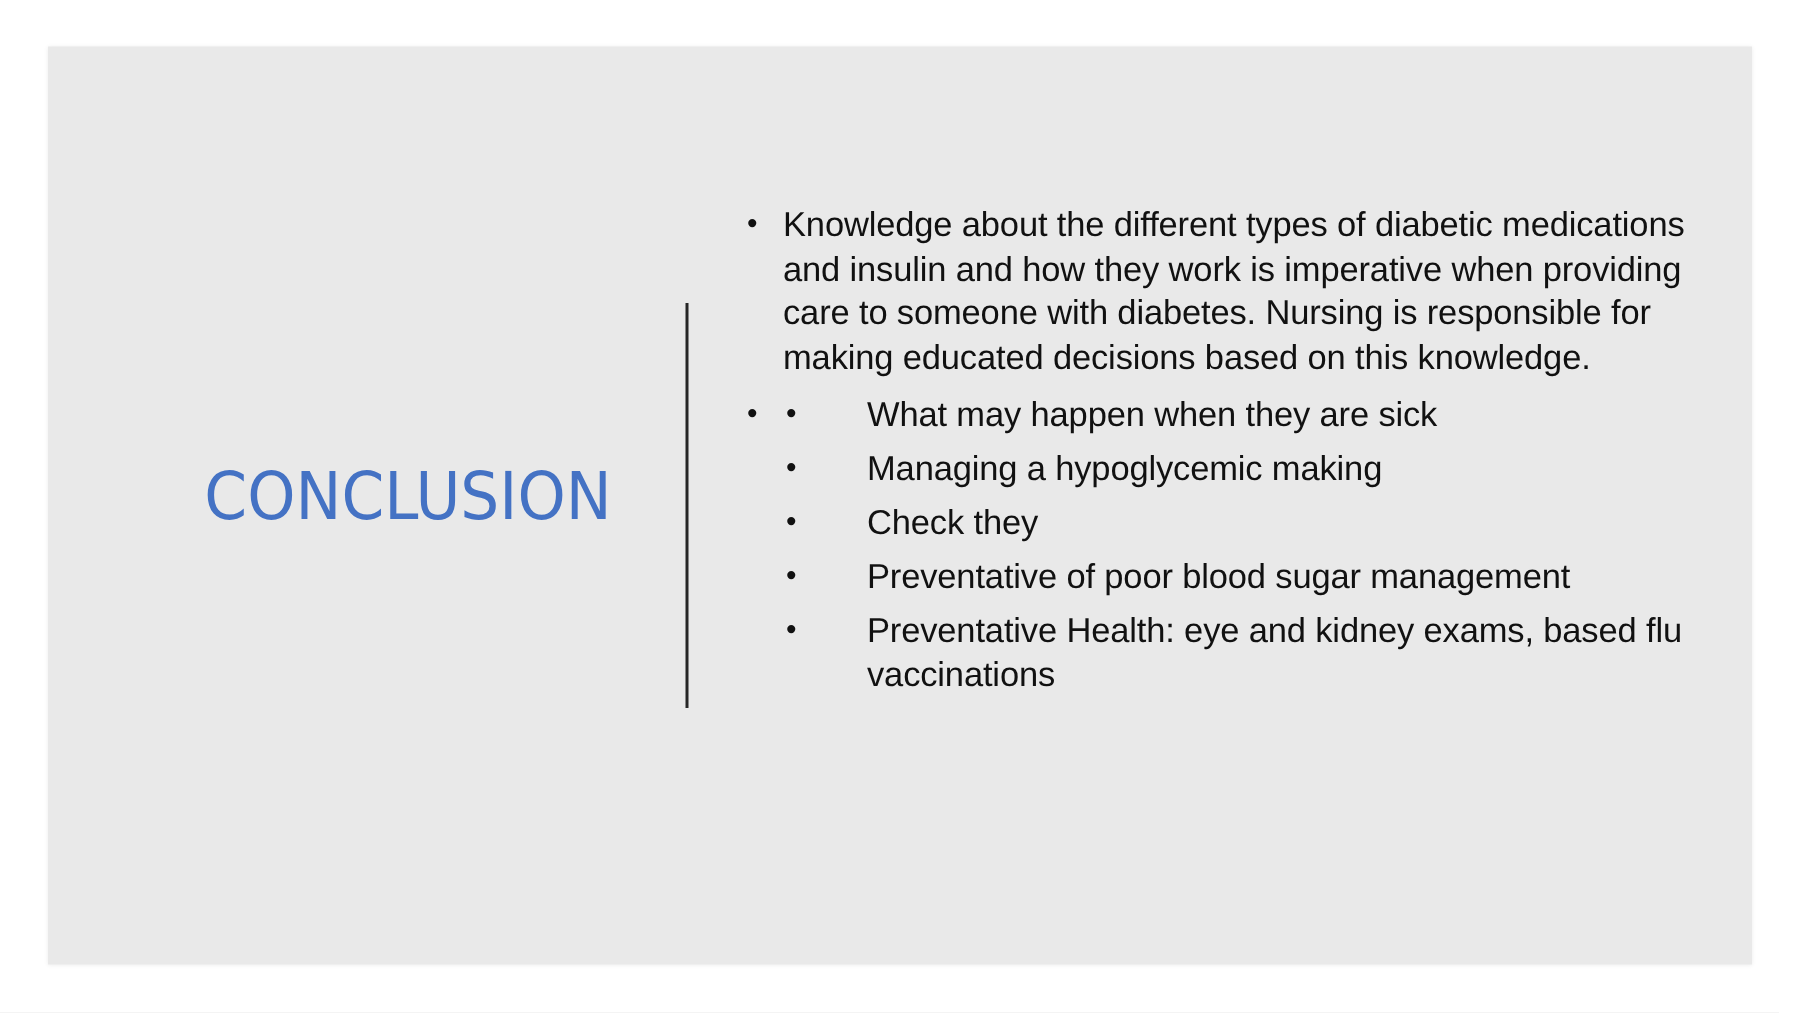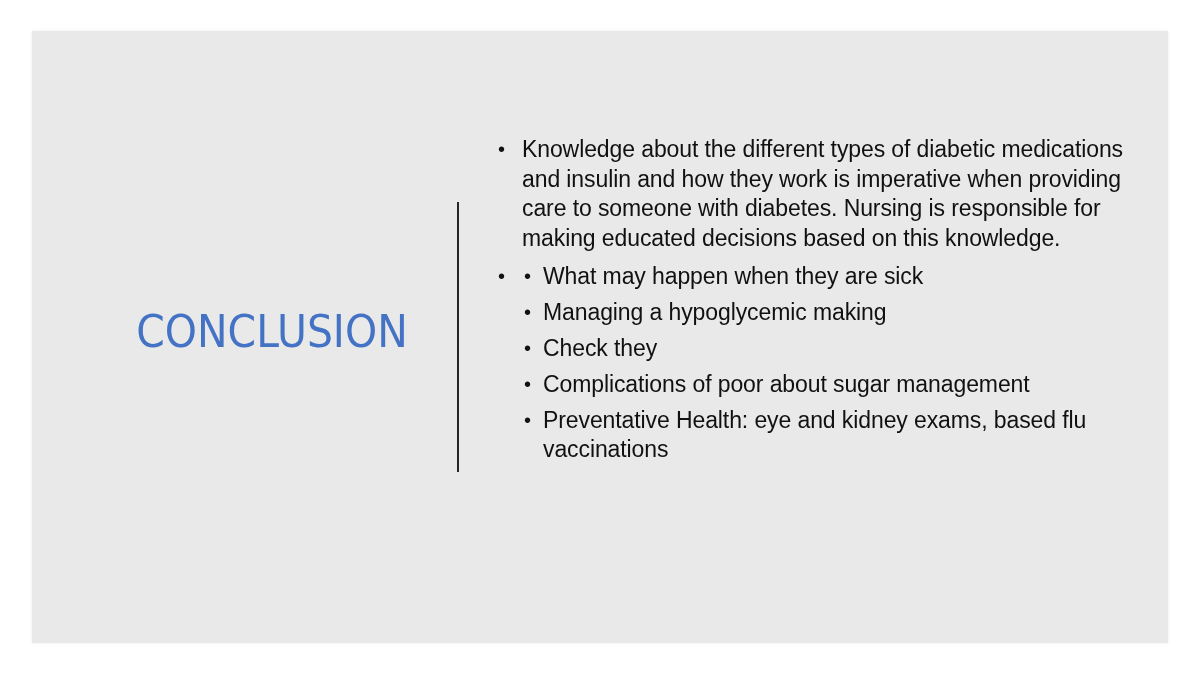--- a/index.html
+++ b/index.html
@@ -40,21 +40,21 @@
       position: absolute; left: 0; top: 0; font-size: 20px;
     }
     .l2 { margin-top: 5px; }
     .l2 > li {
       position: relative; padding-left: 45px; margin-left: 24px;
       font-size: 23px; line-height: 29px; margin-bottom: 7px; margin-left: 0;
     }
     .l2 > li > .bul {
       position: absolute; left: 26px; top: 0; font-size: 20px;
     }
-    .l2 > li .txt { display: block; padding-left: 0; }
+    .l2 > li .txt { display: block; padding-left: 0; margin-left: 35px; }
   </style>
 </head>
 <body>
 
 <div class="slide">
   <div class="title">CONCLUSION</div>
   <div class="divider"></div>
   <div class="content">
     <ul class="l1">
       <li>
@@ -71,21 +71,21 @@
           <li>
             <span class="bul">•</span>
             <span class="txt">Managing a hypoglycemic making</span>
           </li>
           <li>
             <span class="bul">•</span>
             <span class="txt">Check they</span>
           </li>
           <li>
             <span class="bul">•</span>
-            <span class="txt">Complications of poor about sugar management</span>
+            <span class="txt">Preventative of poor blood sugar management</span>
           </li>
           <li>
             <span class="bul">•</span>
             <span class="txt">Preventative Health: eye and kidney exams, based flu vaccinations</span>
           </li>
         </ul>
       </li>
     </ul>
   </div>
 </div>

